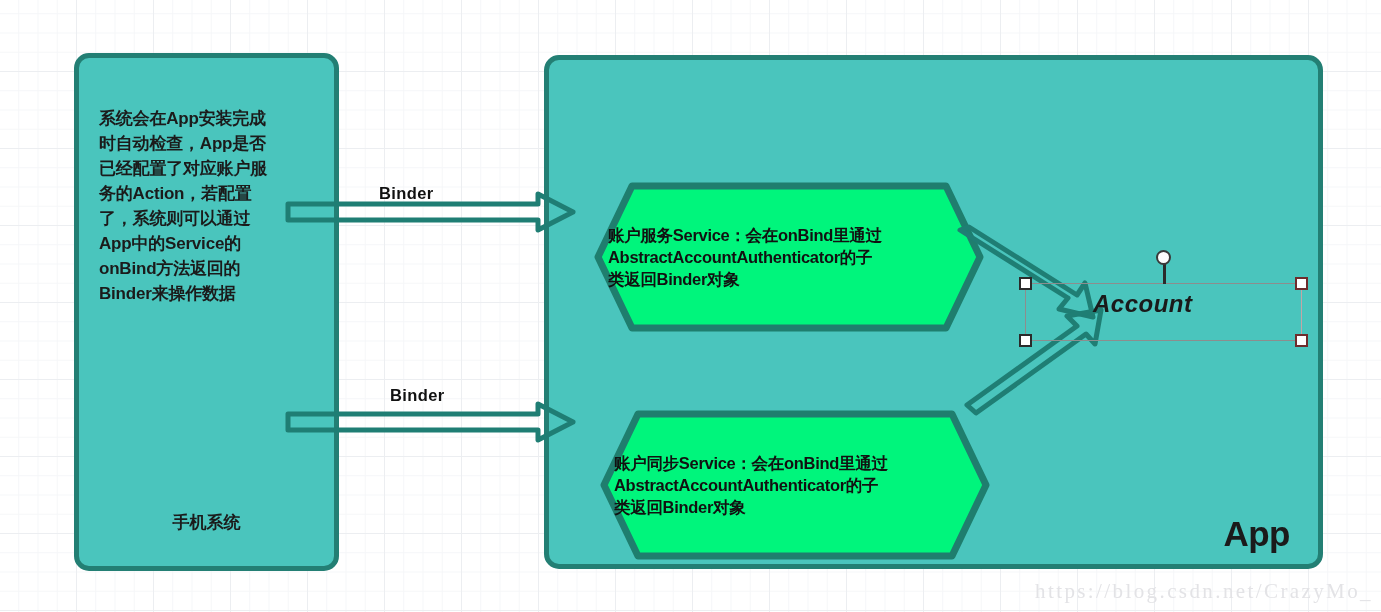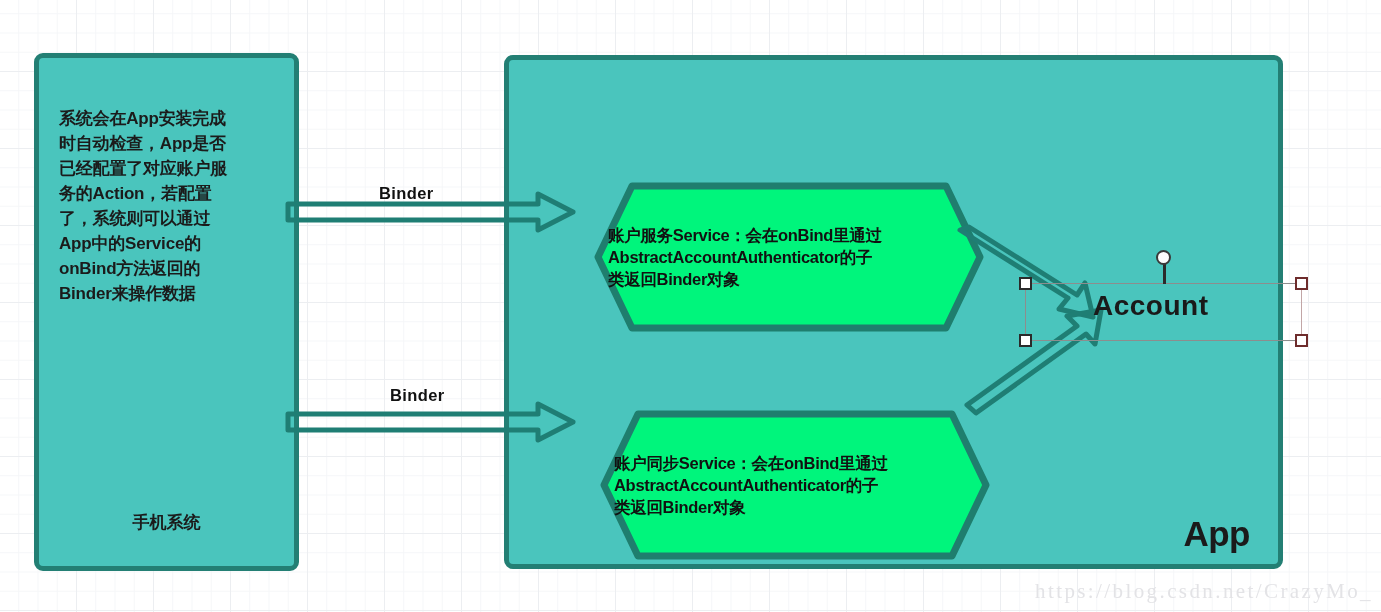--- a/index.html
+++ b/index.html
@@ -22,21 +22,22 @@
     background-position: -1px -6px, -1px -6px, -1px -6px, -1px -6px;
     font-family: "Liberation Sans", "DejaVu Sans", sans-serif;
   }
 
   
   .box {
     position: absolute;
     box-sizing: border-box;
     background: #4ac5bd;
     border: 5px solid #237f74;
-    border-radius: 9px;
+    border-radius: 15px;
+    margin-left: 40px;
   }
   #system-box  { left: 34px;  top: 53px;  width: 265px; height: 518px; }
   #app-box     { left: 504px; top: 55px;  width: 779px; height: 514px; padding-left: 12px; }
 
   .box-note {
     position: absolute;
     left: 20px;
     top: 48px;
     width: 228px;
     color: #1b1b1b;
@@ -106,23 +107,24 @@
   #label-binder-2 { left: 390px; top: 386px; }
 
   
   #account-group { position: absolute; left: 1025px; top: 283px; width: 277px; height: 58px; }
   #account-text {
     position: absolute;
     left: 68px;
     top: 7px;
     color: #1a1a1a;
     font-weight: bold;
-    font-size: 28px;
+    font-size: 24px;
     letter-spacing: 0.5px;
     white-space: nowrap;
+    font-style: italic;
   }
   .sel-line {
     position: absolute;
     background: #8d8d8d;
   }
   .sel-line.h { height: 1px; left: 0; width: 277px; }
   .sel-line.v { width: 1px; top: 0; height: 58px; }
   .sel-line.pinkish { background: #c2a6a6; }
 
   .handle {

